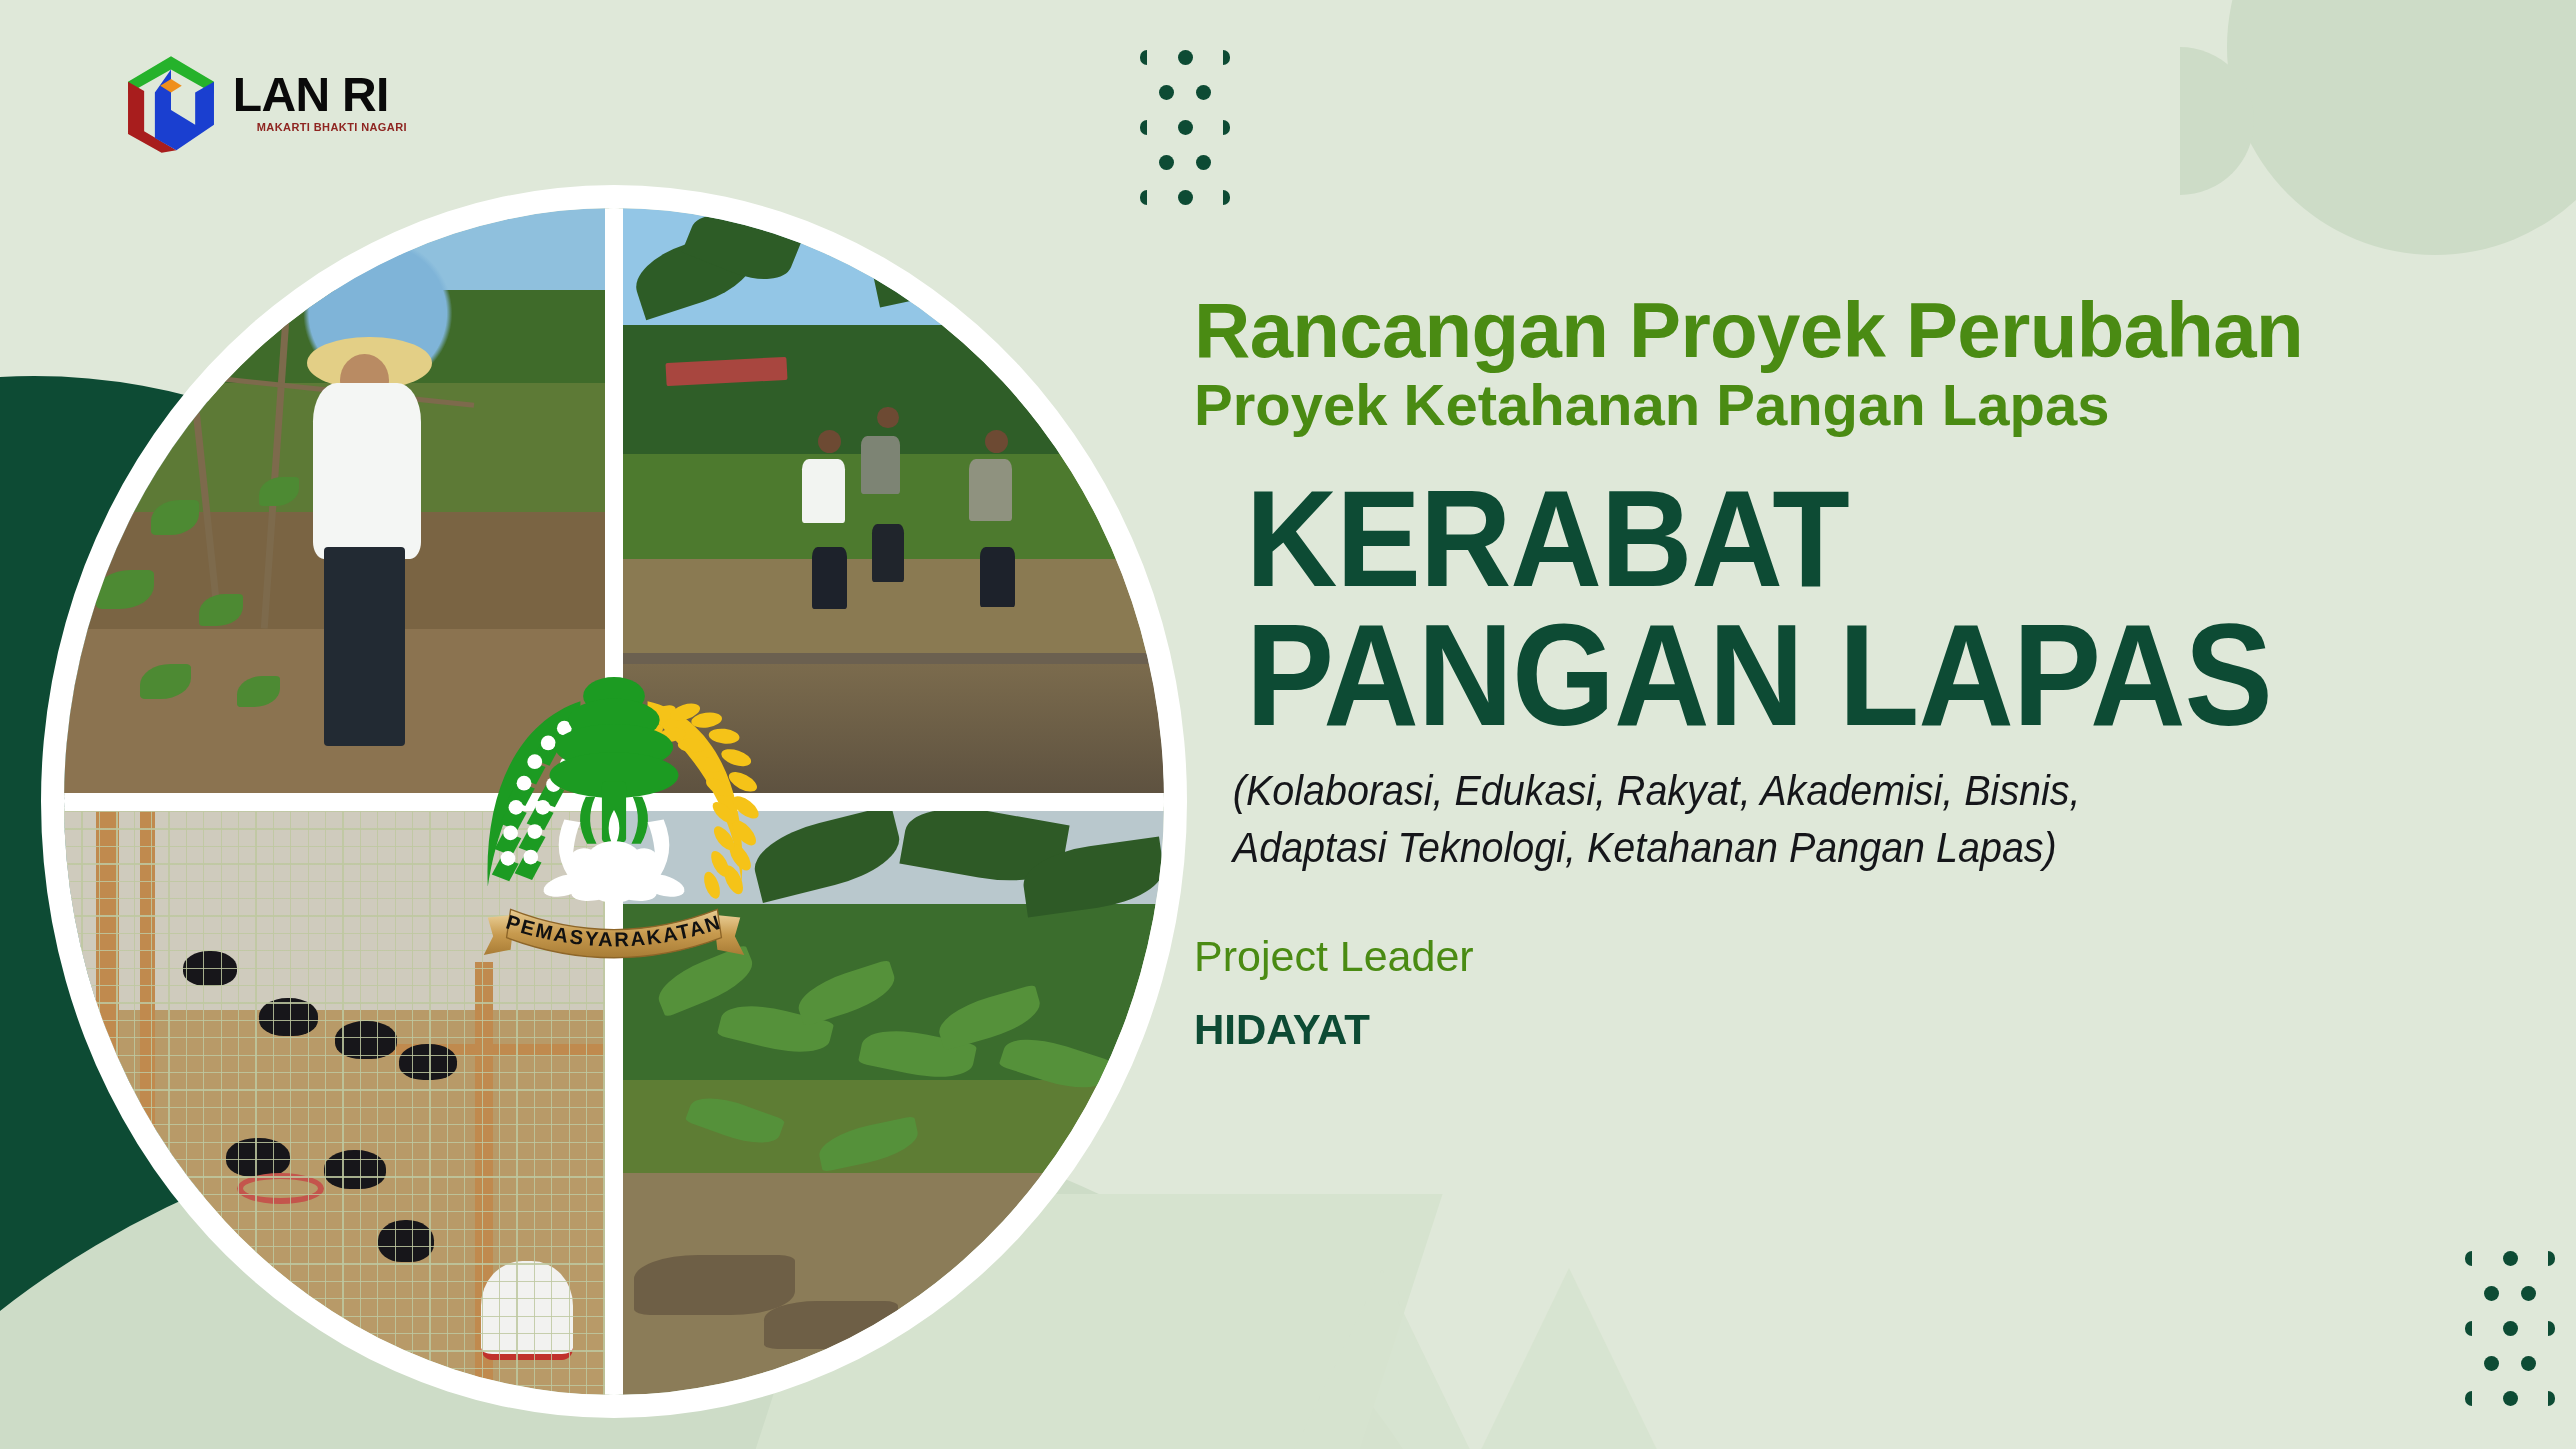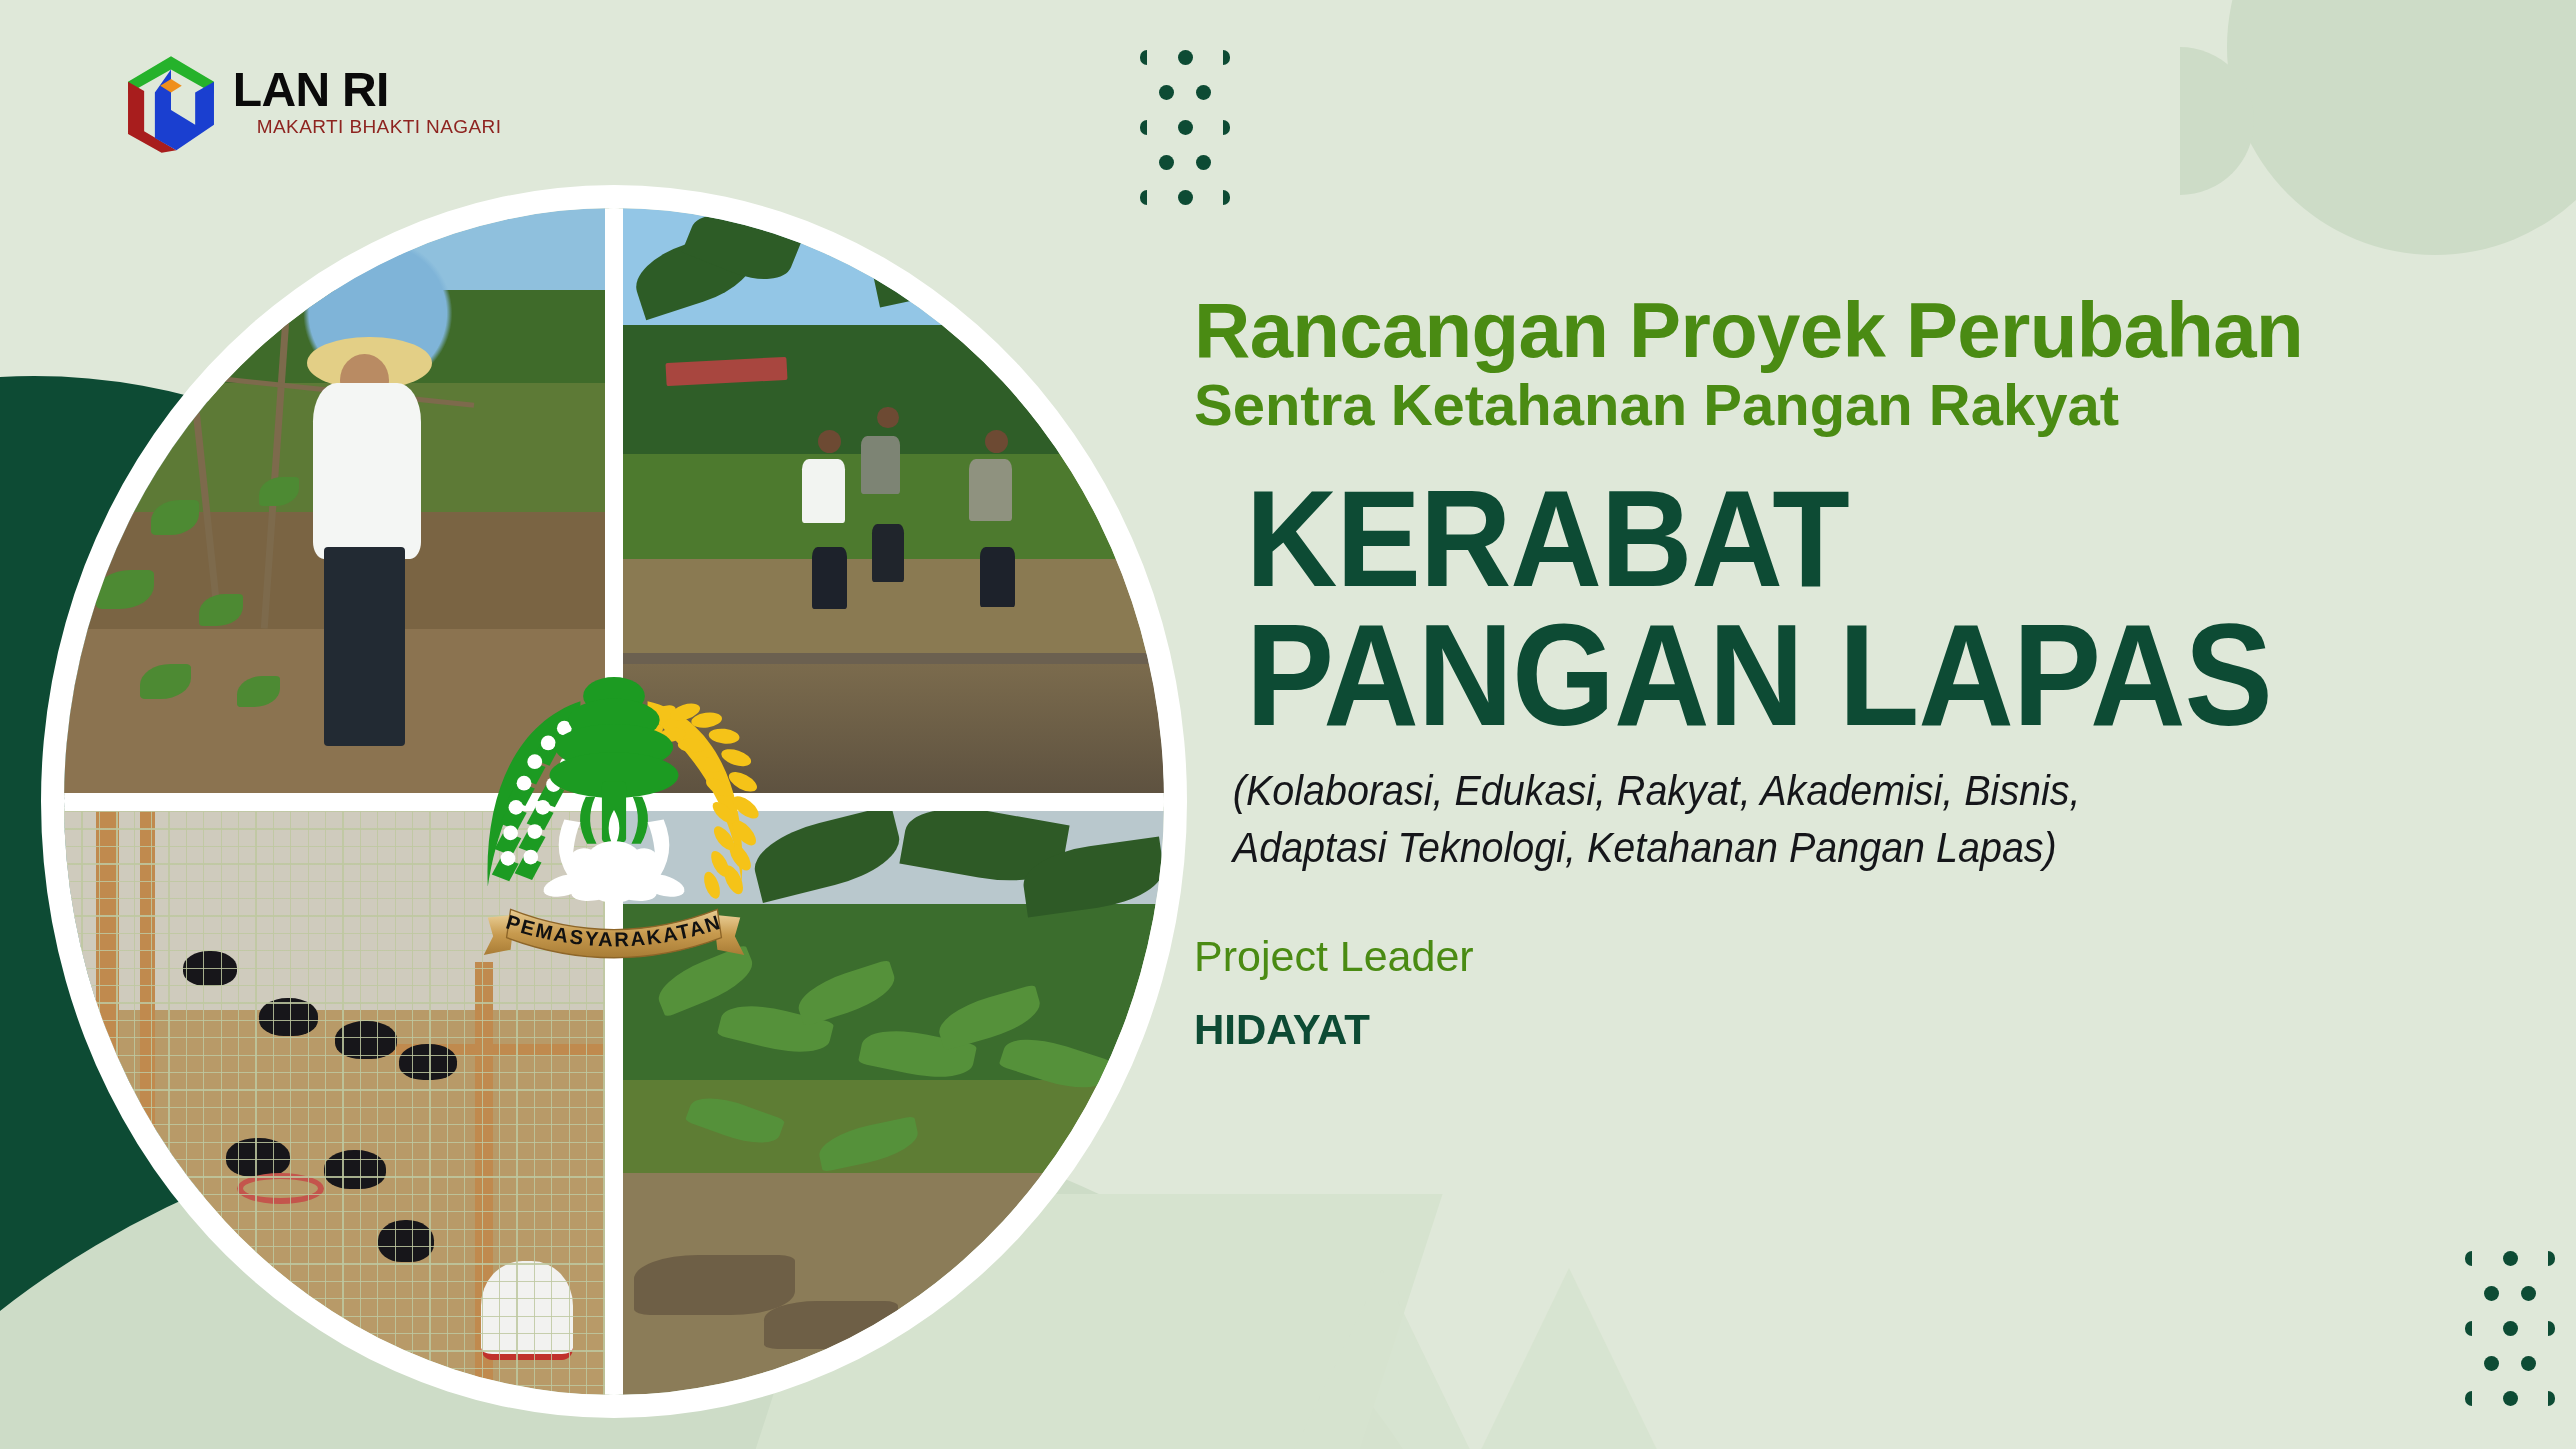--- a/index.html
+++ b/index.html
@@ -188,21 +188,21 @@
     display:flex; align-items:center; gap:14.8px;
     z-index:10;
   }
   .logo-mark { width:94px; height:101px; flex:0 0 auto; }
   .logo-text { display:flex; flex-direction:column; justify-content:center; }
   .logo-main {
     font-size:48px; font-weight:bold; color:#0a0a0a;
     letter-spacing:-0.7px; line-height:.95;
   }
   .logo-sub {
-    font-size:19px; font-weight:normal; color:#8e2420;
+    font-size:11px; font-weight:bold; color:#8e2420;
     letter-spacing:0.4px; margin-top:2.7px;padding-left:24px;
   }
 
   
   .content {
     position:absolute;
     left:1194px; top:288px;
     width:1295px;
     text-align:left;
     z-index:10;
@@ -492,21 +492,21 @@
       <text font-family="'Liberation Sans', sans-serif" font-size="30" font-weight="bold" fill="#111" letter-spacing="3">
         <textPath href="#bannerPath" startOffset="50%" text-anchor="middle">PEMASYARAKATAN</textPath>
       </text>
     </g>
   </svg>
 </div>
 
 <div class="content">
 
   <div class="t-line1">Rancangan Proyek Perubahan</div>
-  <div class="t-line2">Sentra Ketahanan Pangan Rakyat</div>
+  <div class="t-line2">Proyek Ketahanan Pangan Lapas</div>
 
   <div class="bigtitle">
     <div class="l1">KERABAT</div>
     <div class="l2">PANGAN LAPAS</div>
   </div>
 
   <div class="paren">
     <div>(Kolaborasi, Edukasi, Rakyat, Akademisi, Bisnis,</div>
     <div>Adaptasi Teknologi, Ketahanan Pangan Lapas)</div>
   </div>

